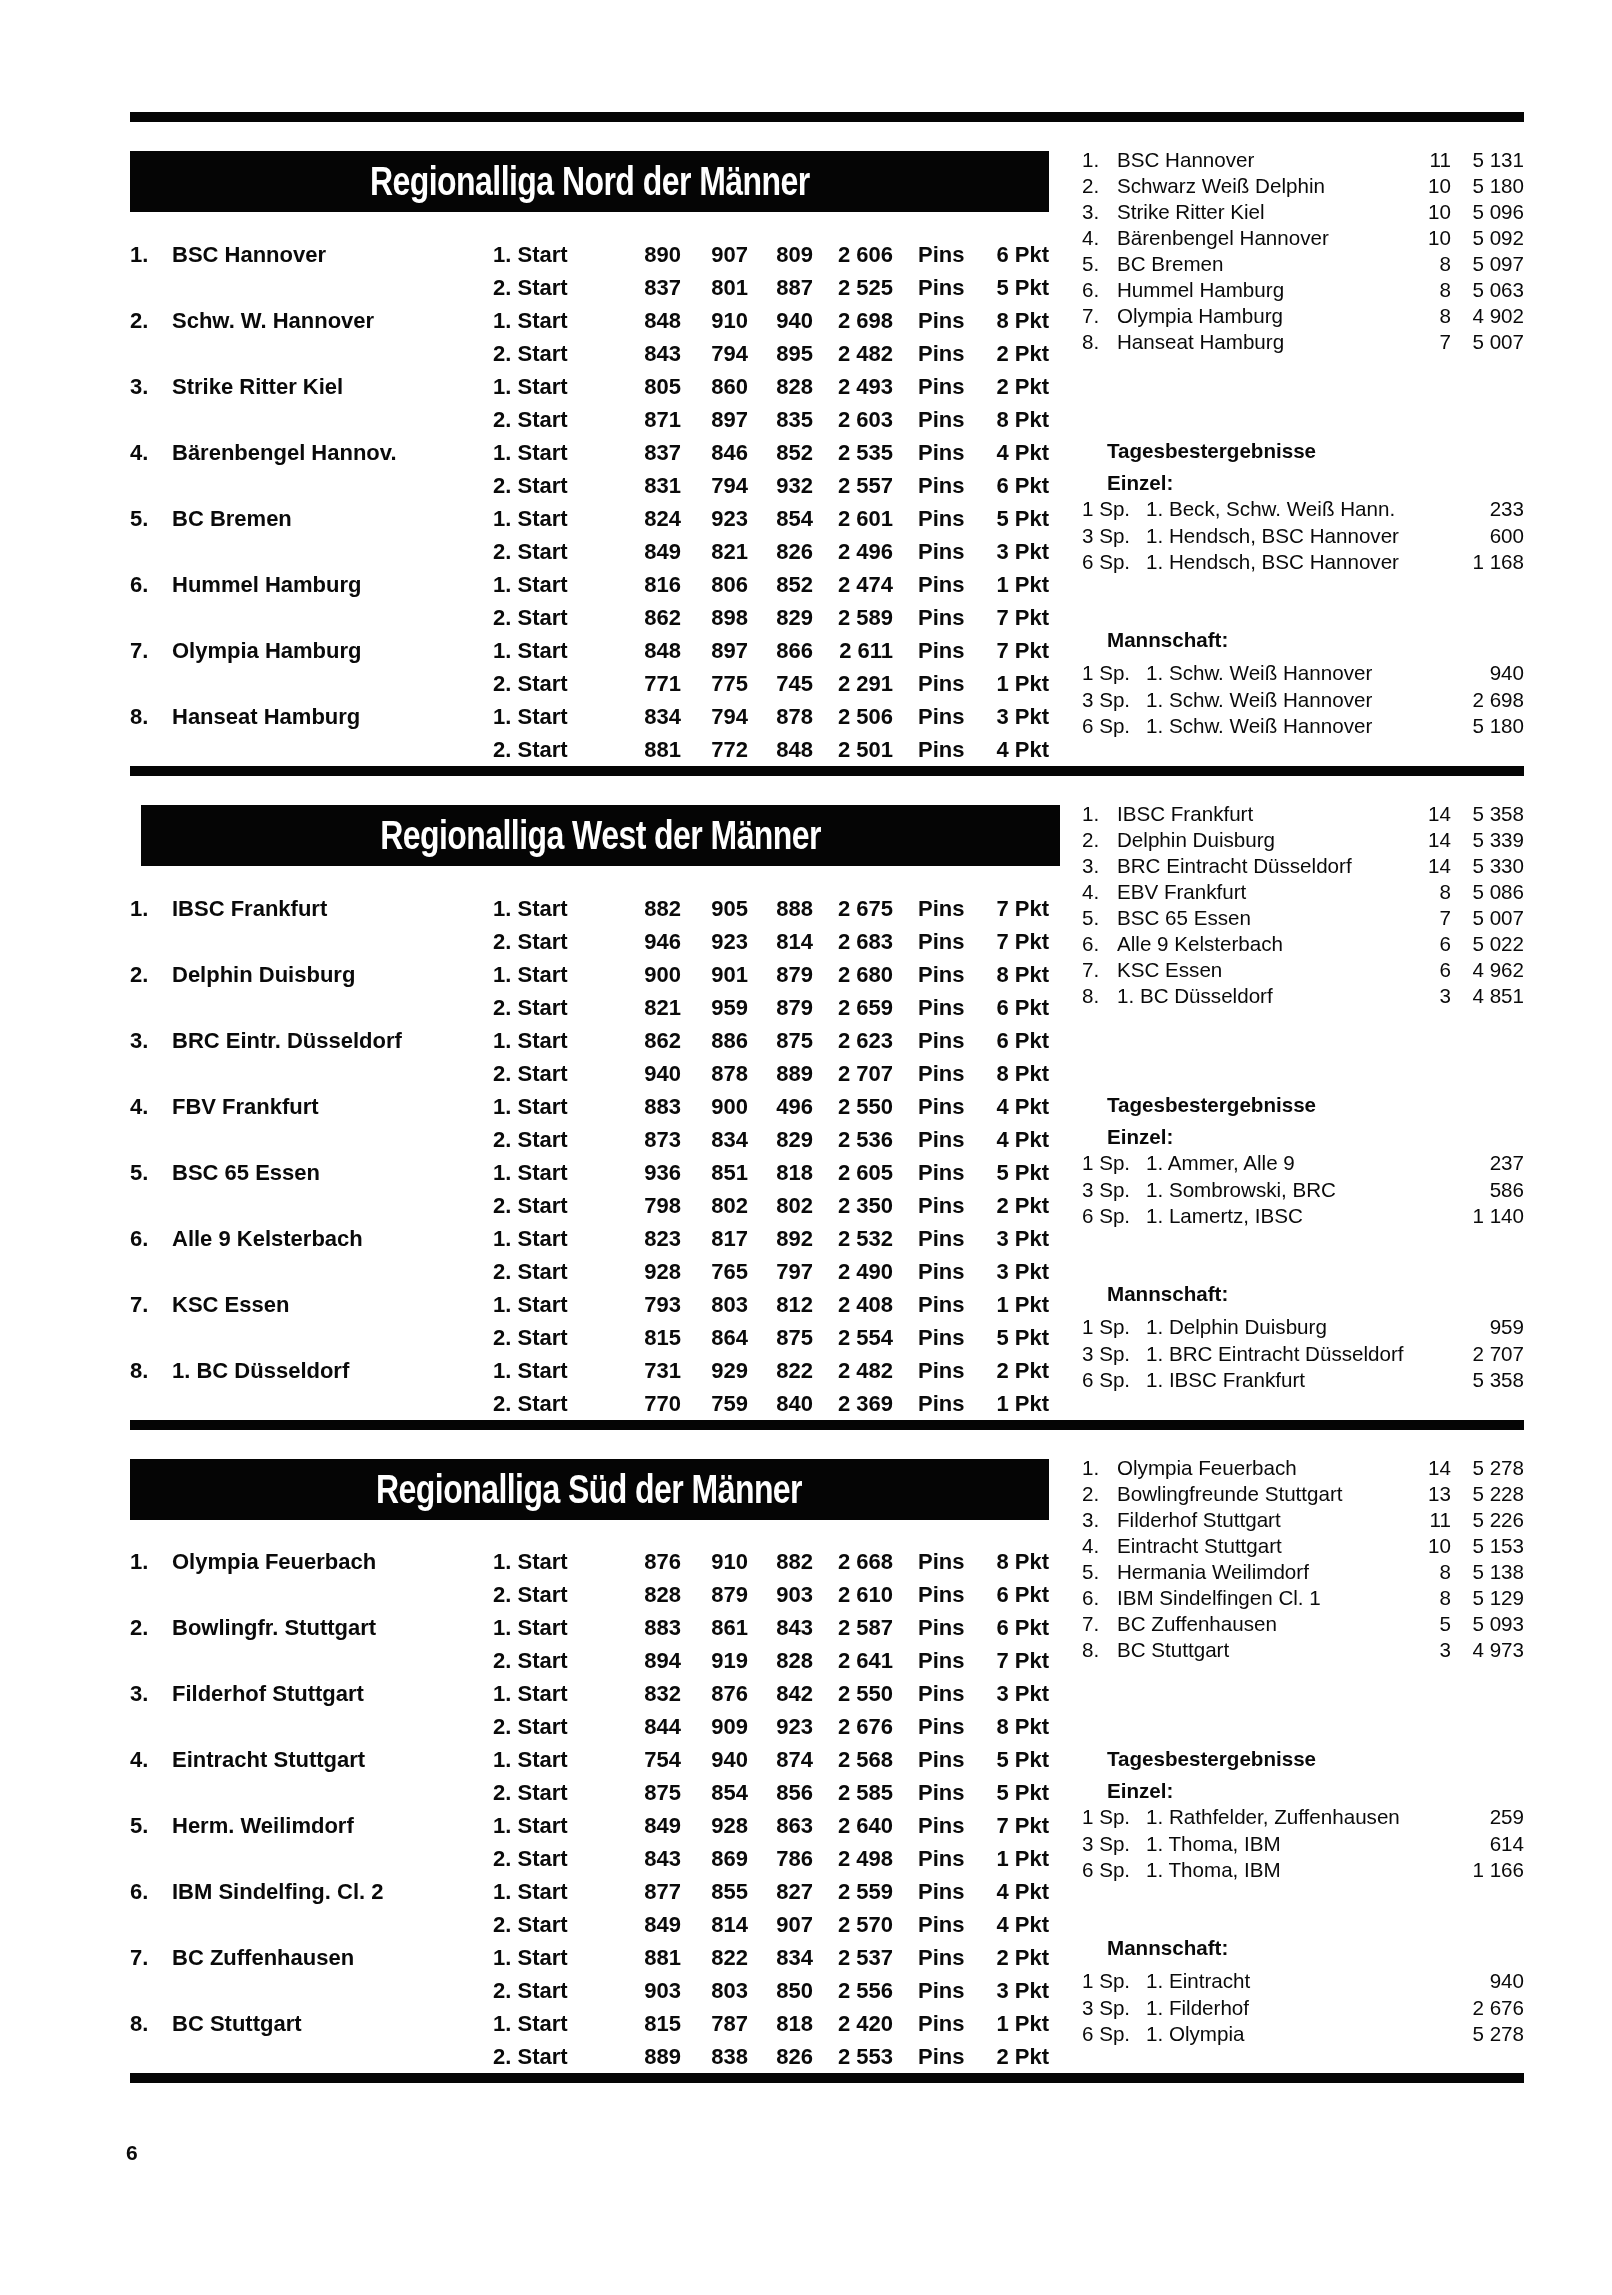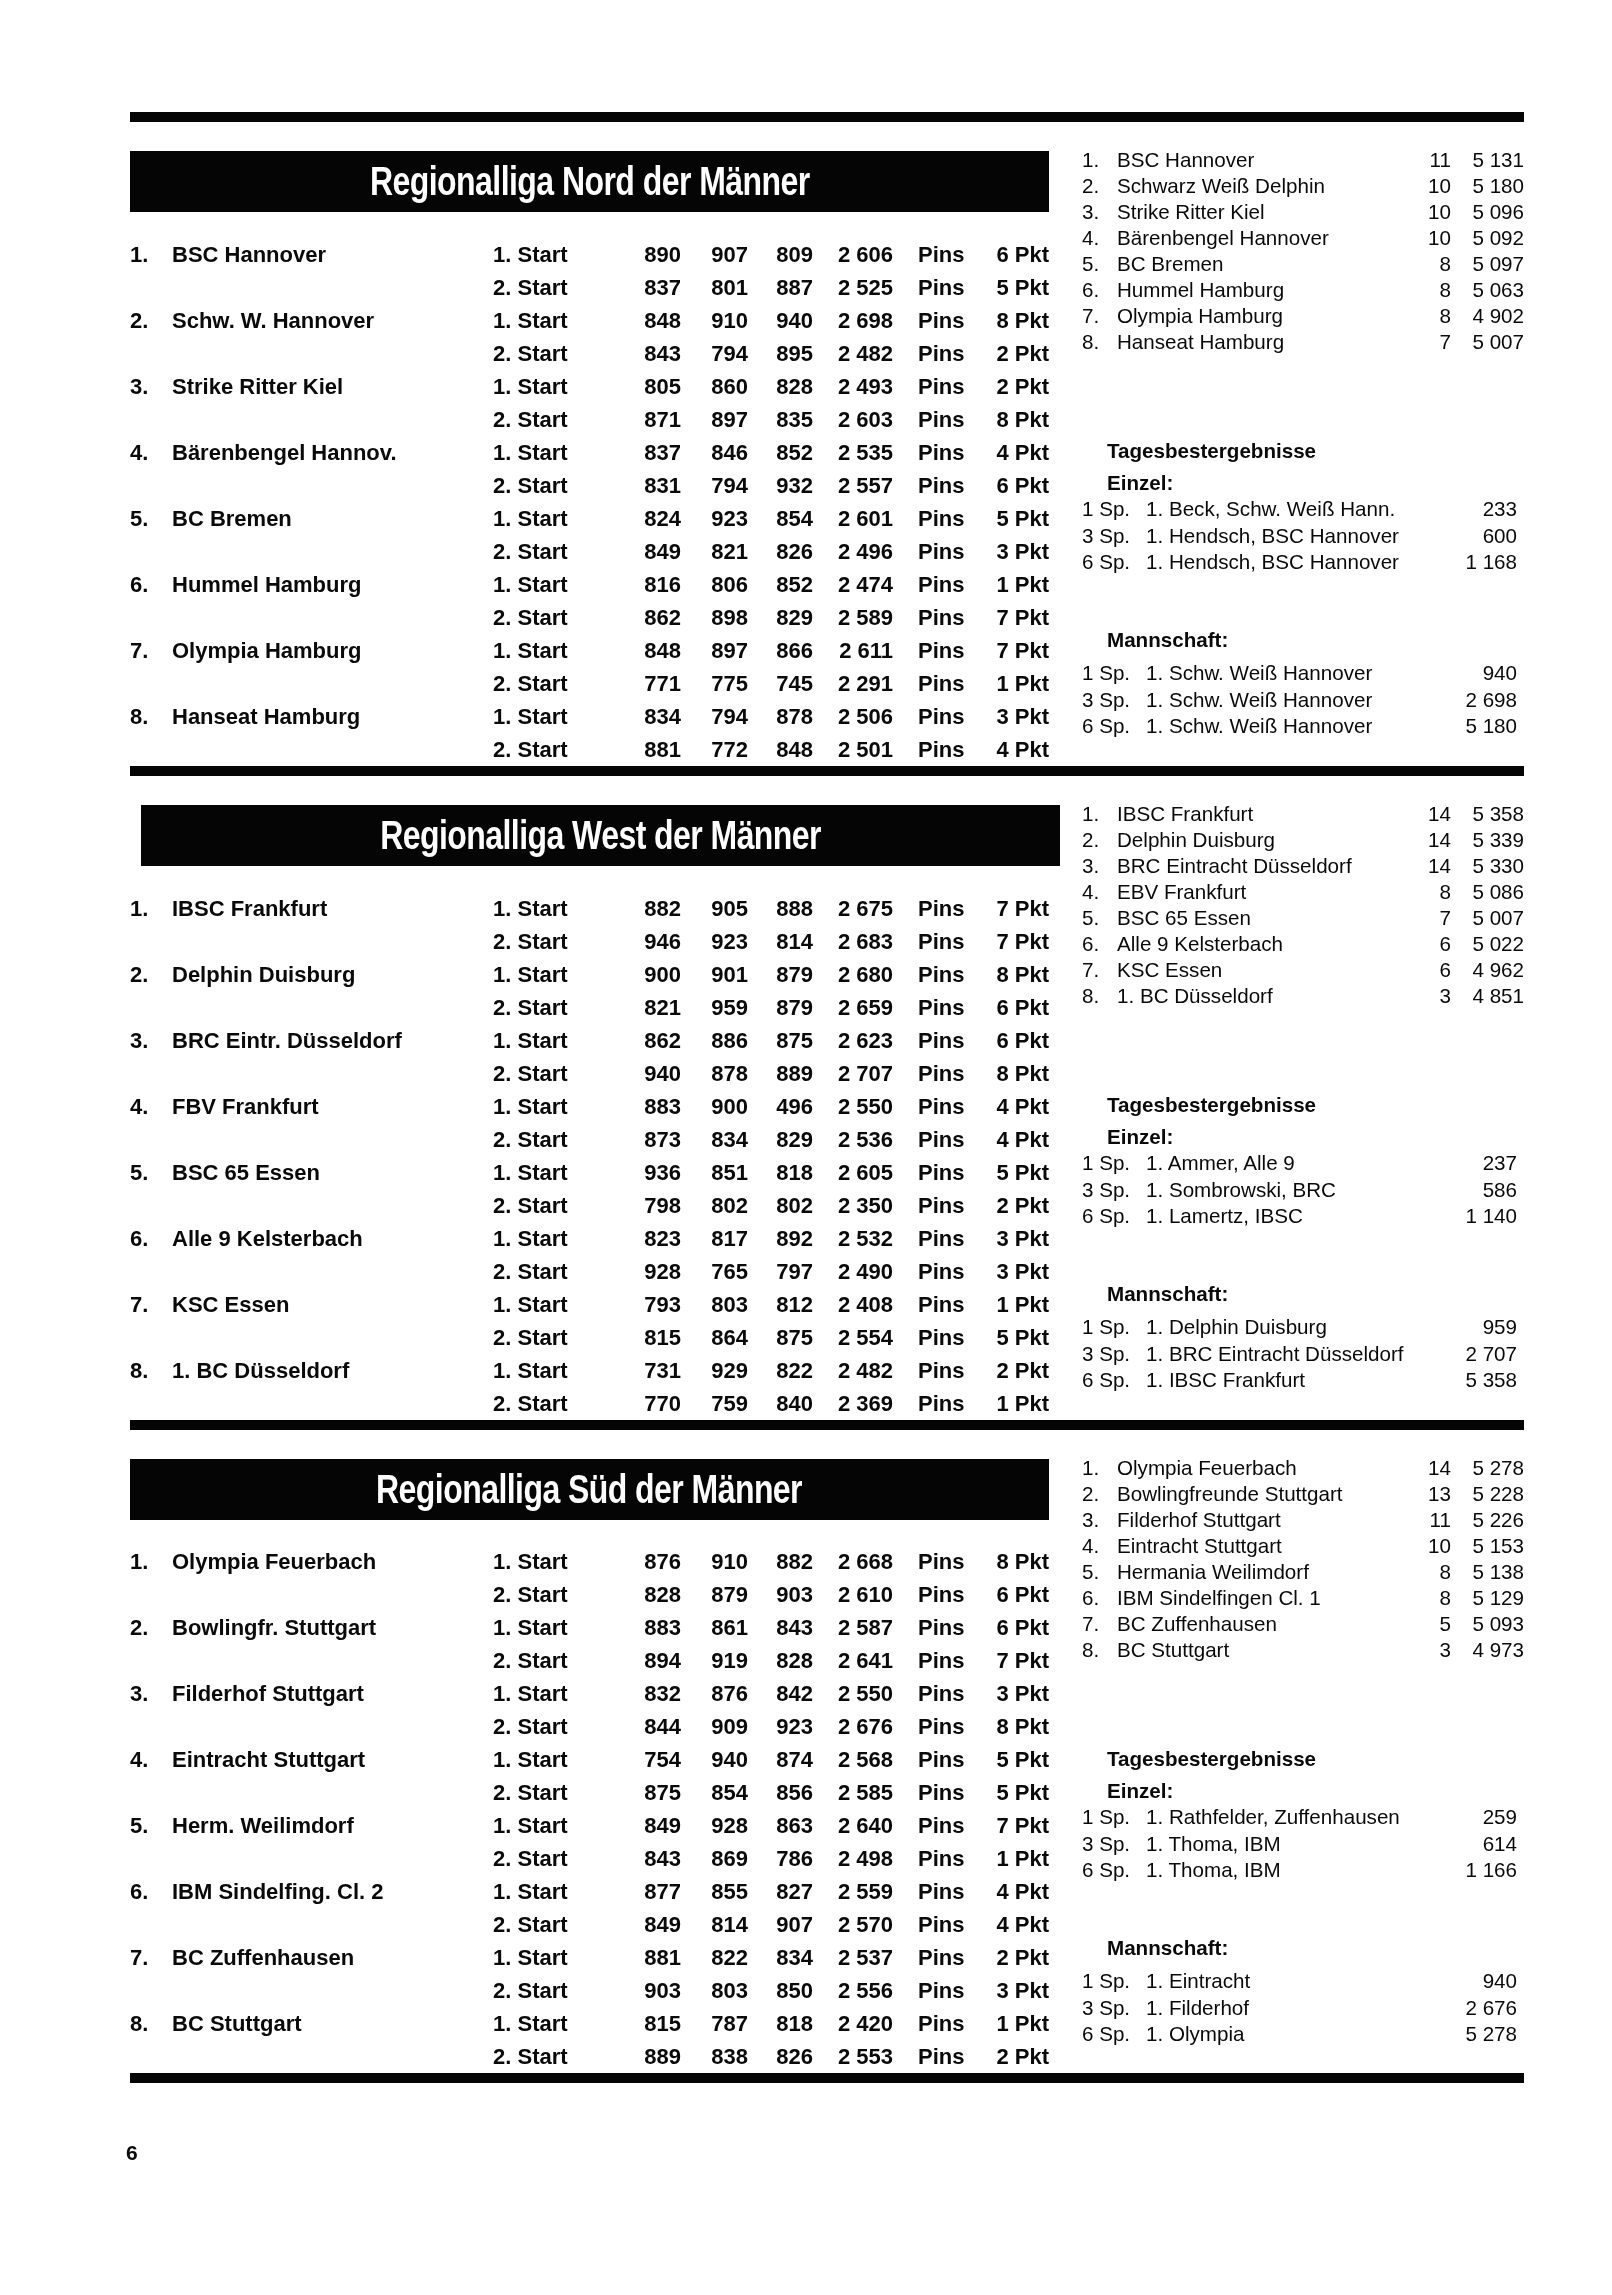--- a/index.html
+++ b/index.html
@@ -26,21 +26,21 @@
   .srow { position:relative; height:26px; line-height:26px; white-space:nowrap; }
   .srow .rank { position:absolute; left:0; }
   .srow .name { position:absolute; left:35px; }
   .srow .pts { position:absolute; right:73px; width:40px; text-align:right; }
   .srow .pins { position:absolute; right:0; text-align:right; }
   .best-head { position:absolute; left:25px; font-weight:bold; font-size:20.6px; }
   .best-sub { position:absolute; left:25px; font-weight:bold; font-size:20.6px; }
   .brow { position:absolute; left:0; width:442px; height:26.6px; line-height:26.6px; white-space:nowrap; }
   .brow .sp { position:absolute; left:0; }
   .brow .who { position:absolute; left:64px; }
-  .brow .val { position:absolute; right:7px; }
+  .brow .val { position:absolute; right:0; }
   .page-num { position:absolute; left:126px; top:2141px; font-family:"Liberation Sans", sans-serif; font-weight:bold; font-size:21px; }
 </style>
 </head>
 <body>
 
 <div class="bar" style="top:112px;"></div>
 <div class="bar" style="top:766px;"></div>
 <div class="bar" style="top:1420px;"></div>
 <div class="bar" style="top:2073px;"></div>
 

